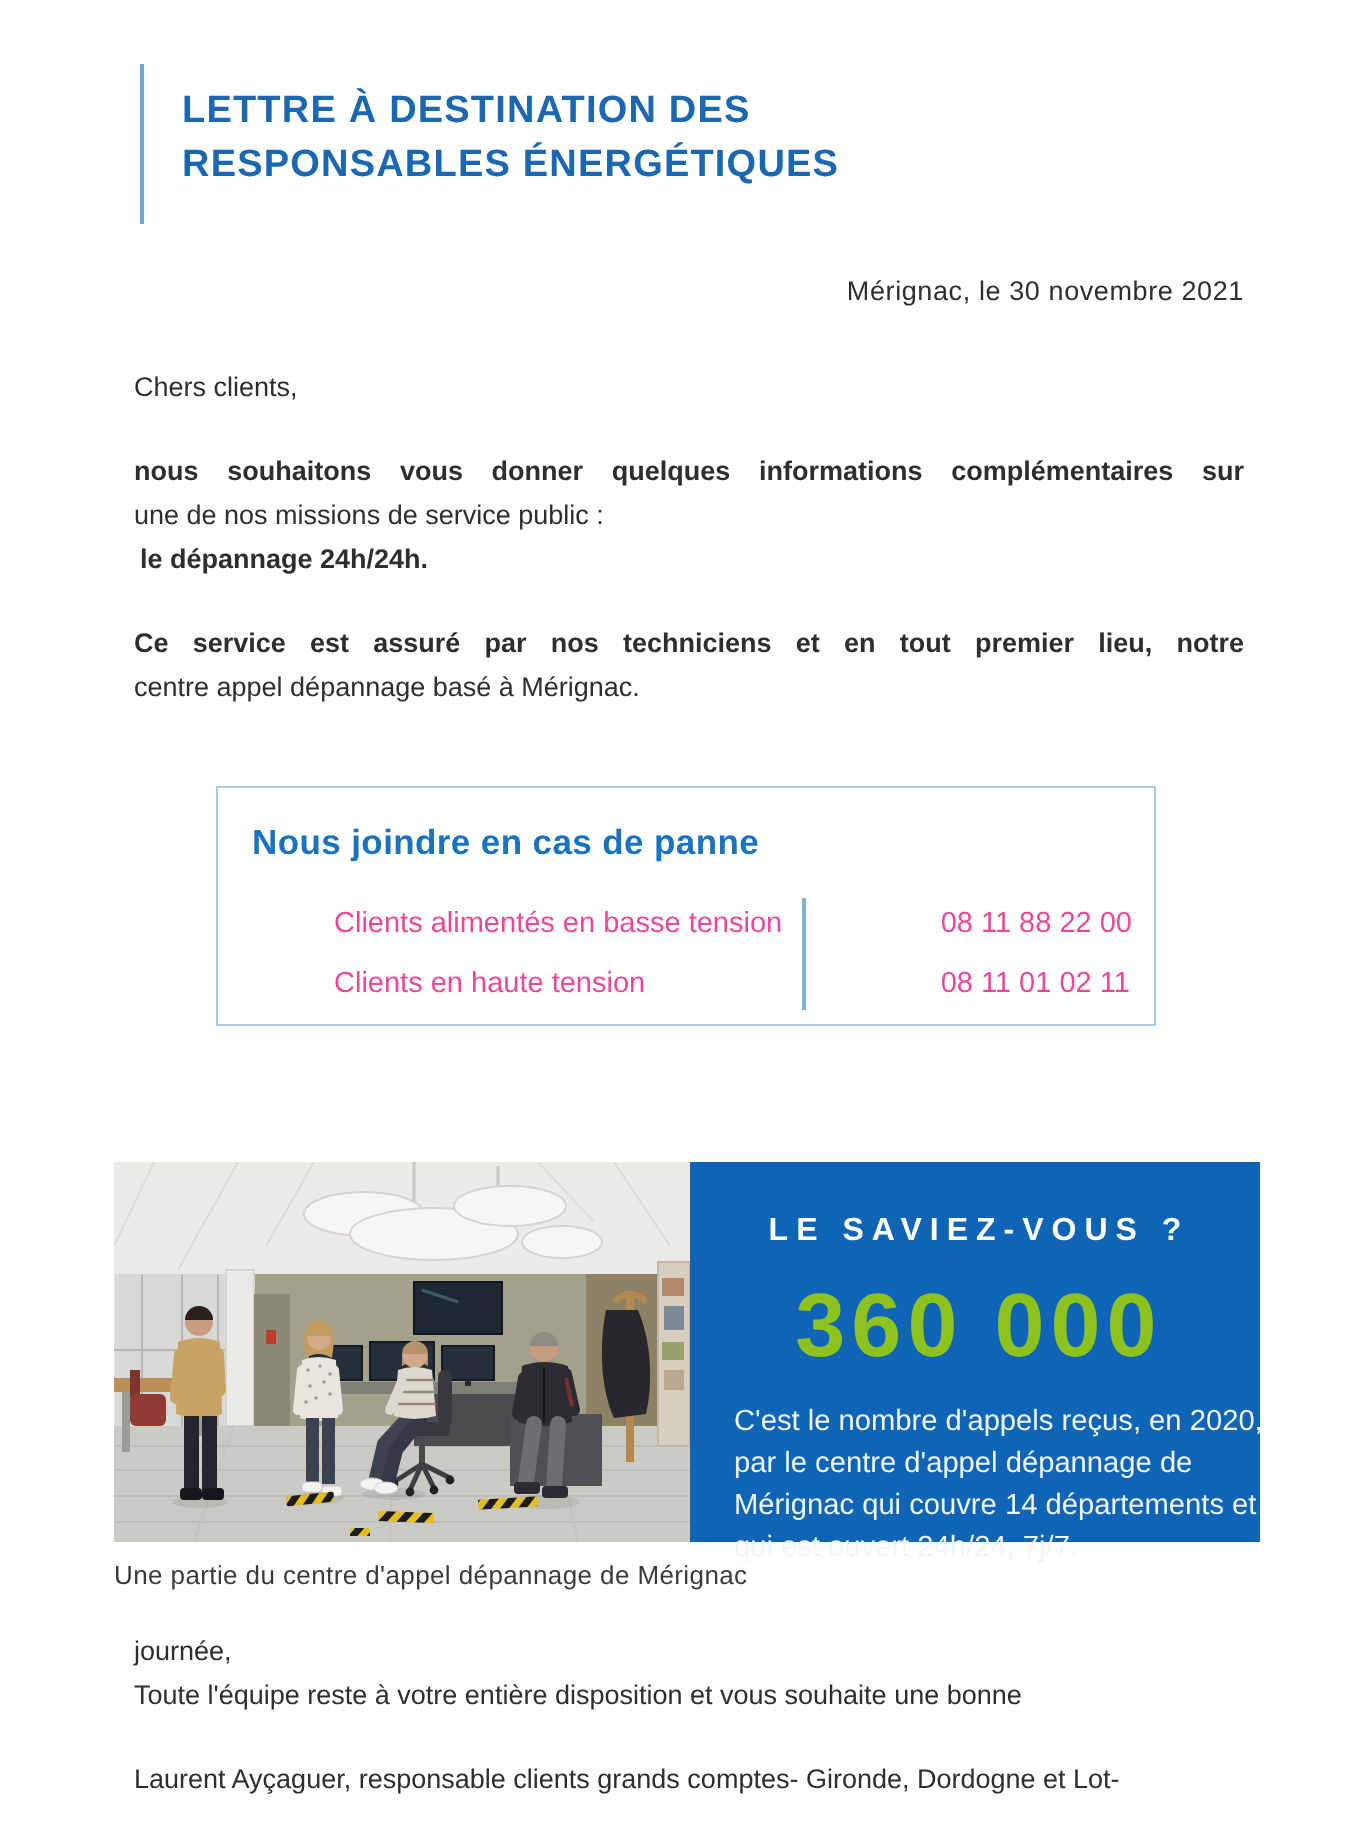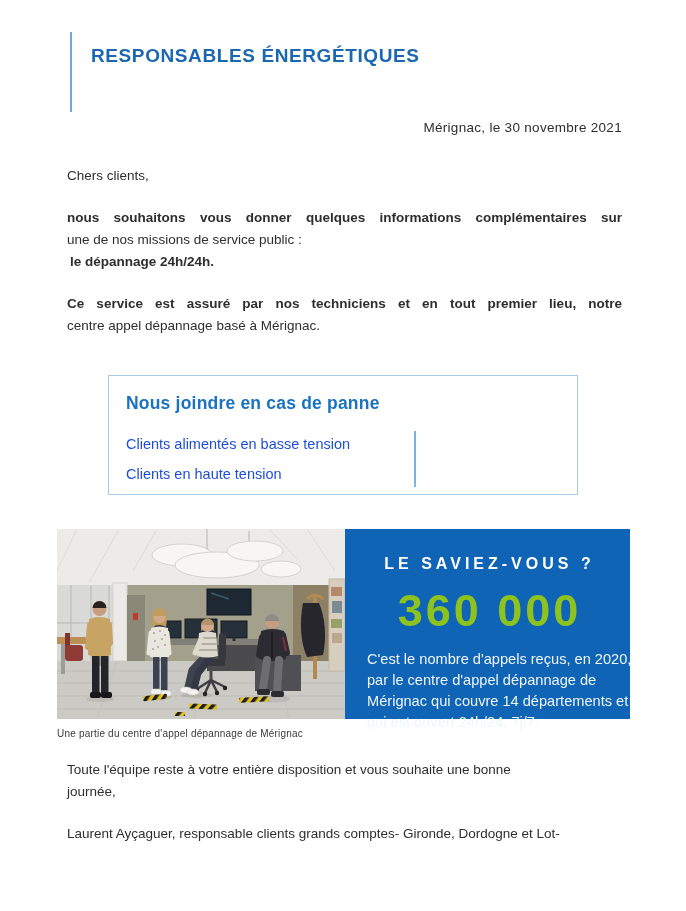--- a/index.html
+++ b/index.html
@@ -14,21 +14,21 @@
   
   .header { display:flex; align-items:flex-start; margin:34px 64px 0 70px; }
   .logo-wrap { width:173px; padding-top:10px; }
   .header-divider { width:2px; height:80px; background:#6fa8d6; margin-top:-2px; }
   .title-block { margin-left:19px; padding-top:8px; }
   .title-line {
     color:#1b67b2; font-size:19px; font-weight:bold; line-height:27px;
     letter-spacing:0.6px; white-space:nowrap;
   }
   .date-line {
-    margin:8px 64px 0 0; text-align:right; font-size:13.5px;
+    margin:26px 64px 0 0; text-align:right; font-size:13.5px;
     letter-spacing:0.3px; color:#2e2e2e;
   }
 
   
   .main { margin:0 64px 0 67px; }
   .salutation { margin-top:30px; font-size:13.5px; }
   p.block { margin-top:20px; }
   .line { font-size:13.5px; line-height:22px; white-space:nowrap; color:#2e2e2e; }
   .jline { text-align:justify; text-align-last:justify;font-weight:bold; }
   .bold-line { font-weight:bold; padding-left:3px; }
@@ -40,53 +40,54 @@
     border:1.5px solid #a9cbe8; padding:17px 11px 0 17px; background:#ffffff;
   }
   .contact-title {
     color:#1a73c1; font-size:17.5px; font-weight:bold; letter-spacing:0.2px;
     margin-bottom:15px;
   }
   .contact-rows { display:flex; align-items:stretch; }
   .contact-labels { width:288px; }
   .contact-divider { width:2px; background:#7fb3dc; margin:2px 0; }
   .contact-phones { padding-left:26px; }
-  .contact-cell { font-size:14.5px; line-height:30px; white-space:nowrap; color:#1d4ed8; }
-
-  
-  .photo-section { display:flex; margin:34px 0 0 -10px; width:573px; height:190px;border-radius:11px; }
+  .contact-cell { font-size:14.5px; line-height:30px; white-space:nowrap; color:#ec4899;margin-left:41px; }
+
+  
+  .photo-section { display:flex; margin:68px 0 0 -10px; width:573px; height:190px;border-radius:11px; }
   .office-photo { width:288px; height:190px; display:block; flex:0 0 288px; }
   .highlight-panel {
     width:285px; flex:0 0 285px; background:#0f64b5; color:#f2f7fc;
     padding:20px 18px 0 22px;
   }
   .highlight-title {
     text-align:center; font-size:16px; font-weight:bold; letter-spacing:4px;
     margin-top:6px; white-space:nowrap; color:#ffffff;
   }
   .highlight-number {
     text-align:center; font-size:45px; font-weight:bold; letter-spacing:3px;
     color:#8dc21f; margin:12px 0 12px; white-space:nowrap;
   }
   .highlight-text .hline { font-size:14.6px; line-height:21px; white-space:nowrap; color:#eef5fb; }
-  .photo-caption { margin:9px 0 0 -10px; font-size:10px; color:#3a3a3a; letter-spacing:0.2px; }
+  .photo-caption { margin:9px 0 0 -10px; font-size:13px; color:#3a3a3a; letter-spacing:0.2px; }
 
   
   .closing-1 { margin-top:24px; }
   .closing-2 { margin-top:24px; }
   .closing-3 { margin-top:24px; padding-bottom:40px; }
 </style>
 </head>
 <body>
 
 <div class="page">
 
   <div class="header">
     <div class="header-divider"></div>
     <div class="title-block">
+      <div class="title-line">LETTRE À DESTINATION DES</div>
       <div class="title-line">RESPONSABLES ÉNERGÉTIQUES</div>
     </div>
   </div>
 
   <div class="date-line">Mérignac, le 30 novembre 2021</div>
 
   <div class="main">
 
     <div class="salutation line">Chers clients,</div>
 
@@ -103,20 +104,22 @@
 
     <div class="contact-box">
       <div class="contact-title">Nous joindre en cas de panne</div>
       <div class="contact-rows">
         <div class="contact-labels">
           <div class="contact-cell">Clients alimentés en basse tension</div>
           <div class="contact-cell">Clients en haute tension</div>
         </div>
         <div class="contact-divider"></div>
         <div class="contact-phones">
+          <div class="contact-cell">08 11 88 22 00</div>
+          <div class="contact-cell">08 11 01 02 11</div>
         </div>
       </div>
     </div>
 
     <div class="photo-section">
       <svg class="office-photo" viewBox="0 0 288 190" preserveAspectRatio="none" aria-hidden="true">
         <defs>
           <pattern id="hz" width="7" height="7" patternUnits="userSpaceOnUse" patternTransform="rotate(40)">
             <rect width="7" height="7" fill="#e3c020"></rect>
             <rect width="3.5" height="7" fill="#1c1c1c"></rect>
@@ -268,22 +271,22 @@
           <div class="hline">par le centre d'appel dépannage de</div>
           <div class="hline">Mérignac qui couvre 14 départements et</div>
           <div class="hline">qui est ouvert 24h/24, 7j/7.</div>
         </div>
       </div>
     </div>
 
     <div class="photo-caption">Une partie du centre d'appel dépannage de Mérignac</div>
 
     <p class="block closing-1">
+      <span class="line" style="display:block">journée,</span>
       <span class="line" style="display:block">Toute l'équipe reste à votre entière disposition et vous souhaite une bonne</span>
-      <span class="line" style="display:block">journée,</span>
     </p>
 
 
     <p class="block closing-3">
       <span class="line" style="display:block">Laurent Ayçaguer, responsable clients grands comptes- Gironde, Dordogne et Lot-</span>
 
     </p>
 
   </div>
 </div>

